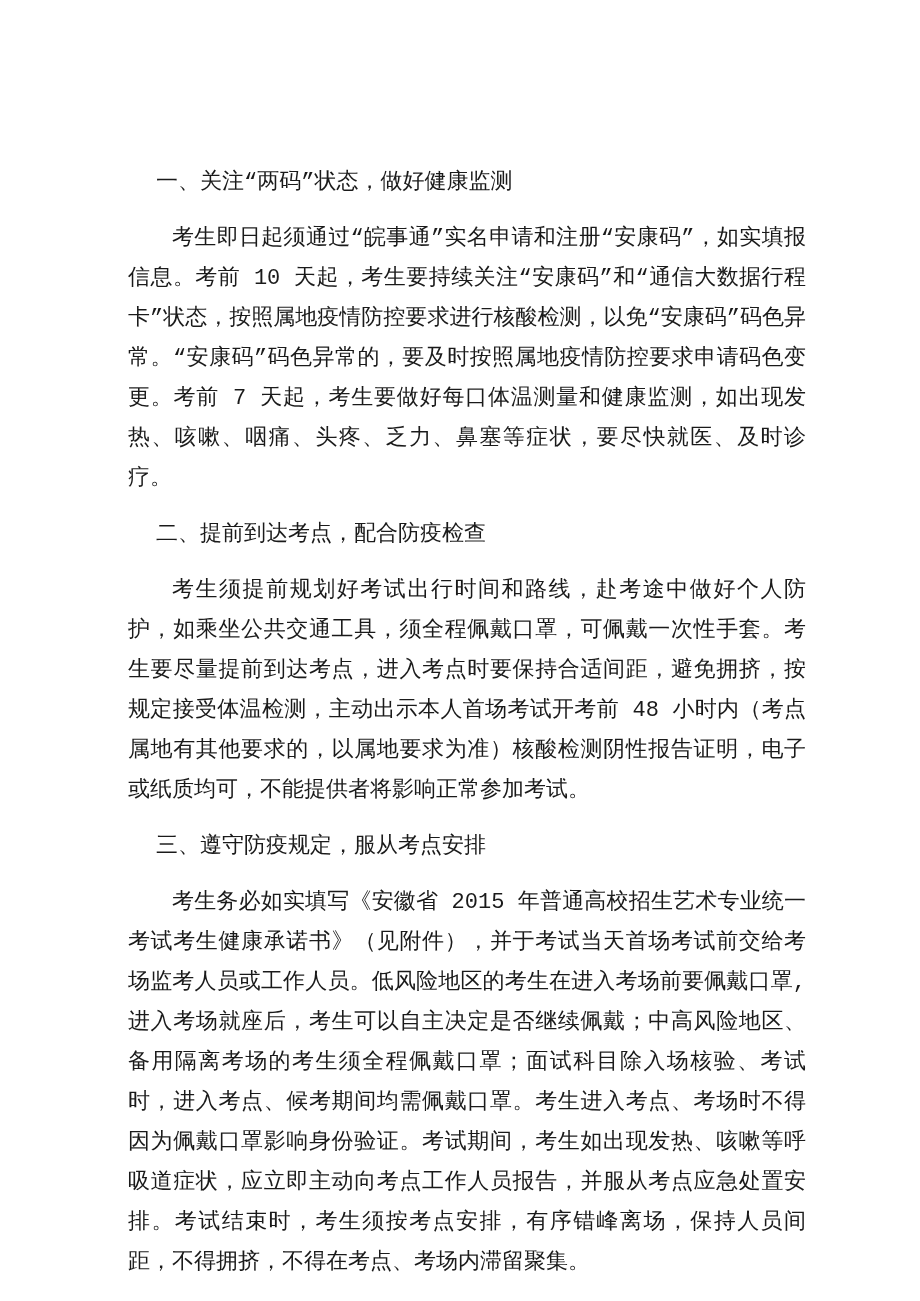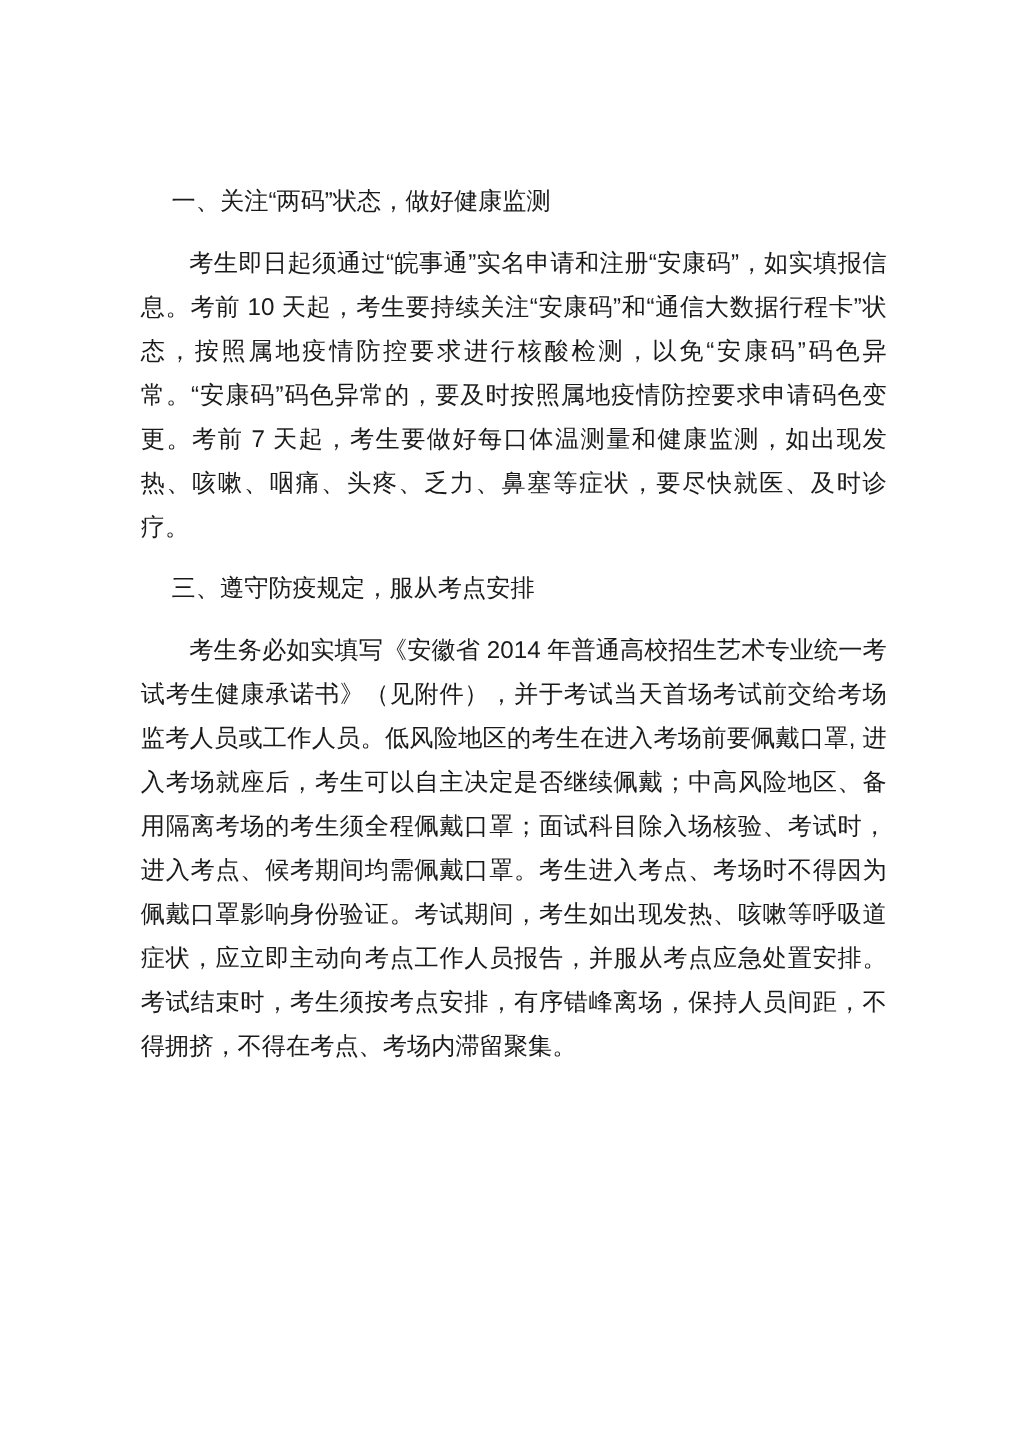--- a/index.html
+++ b/index.html
@@ -6,21 +6,21 @@
     margin: 0;
     padding: 0;
     background: #ffffff;
   }
   .page {
     position: relative;
     width: 920px;
     height: 1301px;
     background: #ffffff;
     overflow: hidden;
-    font-family: Liberation Sans, sans-serif;
+    font-family: Liberation Mono, monospace;
   }
   .content {
     position: absolute;
     left: 112px;
     top: 163px;
     width: 710px;
     color: #1a1a1a;
     font-size: 22px;
     line-height: 40px;
   }
@@ -48,20 +48,24 @@
 <body>
 
 <div class="page" style="background: rgb(255, 255, 255);">
   <div class="content" style="color: rgb(26, 26, 26);">
 
     <div>
       <h2 class="section-heading">一、关注“两码”状态，做好健康监测</h2>
       <p class="section-paragraph">考生即日起须通过“皖事通”实名申请和注册“安康码”，如实填报信息。考前 10 天起，考生要持续关注“安康码”和“通信大数据行程卡”状态，按照属地疫情防控要求进行核酸检测，以免“安康码”码色异常。“安康码”码色异常的，要及时按照属地疫情防控要求申请码色变更。考前 7 天起，考生要做好每口体温测量和健康监测，如出现发热、咳嗽、咽痛、头疼、乏力、鼻塞等症状，要尽快就医、及时诊疗。</p>
     </div>
 
+    <div>
+      <h2 class="section-heading">二、提前到达考点，配合防疫检查</h2>
+      <p class="section-paragraph">考生须提前规划好考试出行时间和路线，赴考途中做好个人防护，如乘坐公共交通工具，须全程佩戴口罩，可佩戴一次性手套。考生要尽量提前到达考点，进入考点时要保持合适间距，避免拥挤，按规定接受体温检测，主动出示本人首场考试开考前 48 小时内（考点属地有其他要求的，以属地要求为准）核酸检测阴性报告证明，电子或纸质均可，不能提供者将影响正常参加考试。</p>
+    </div>
 
     <div>
       <h2 class="section-heading">三、遵守防疫规定，服从考点安排</h2>
-      <p class="section-paragraph">考生务必如实填写《安徽省 2014 年普通高校招生艺术专业统一考试考生健康承诺书》（见附件），并于考试当天首场考试前交给考场监考人员或工作人员。低风险地区的考生在进入考场前要佩戴口罩, 进入考场就座后，考生可以自主决定是否继续佩戴；中高风险地区、备用隔离考场的考生须全程佩戴口罩；面试科目除入场核验、考试时，进入考点、候考期间均需佩戴口罩。考生进入考点、考场时不得因为佩戴口罩影响身份验证。考试期间，考生如出现发热、咳嗽等呼吸道症状，应立即主动向考点工作人员报告，并服从考点应急处置安排。考试结束时，考生须按考点安排，有序错峰离场，保持人员间距，不得拥挤，不得在考点、考场内滞留聚集。</p>
+      <p class="section-paragraph">考生务必如实填写《安徽省 2015 年普通高校招生艺术专业统一考试考生健康承诺书》（见附件），并于考试当天首场考试前交给考场监考人员或工作人员。低风险地区的考生在进入考场前要佩戴口罩, 进入考场就座后，考生可以自主决定是否继续佩戴；中高风险地区、备用隔离考场的考生须全程佩戴口罩；面试科目除入场核验、考试时，进入考点、候考期间均需佩戴口罩。考生进入考点、考场时不得因为佩戴口罩影响身份验证。考试期间，考生如出现发热、咳嗽等呼吸道症状，应立即主动向考点工作人员报告，并服从考点应急处置安排。考试结束时，考生须按考点安排，有序错峰离场，保持人员间距，不得拥挤，不得在考点、考场内滞留聚集。</p>
     </div>
 
   </div>
 </div>
 
 </body></html>

